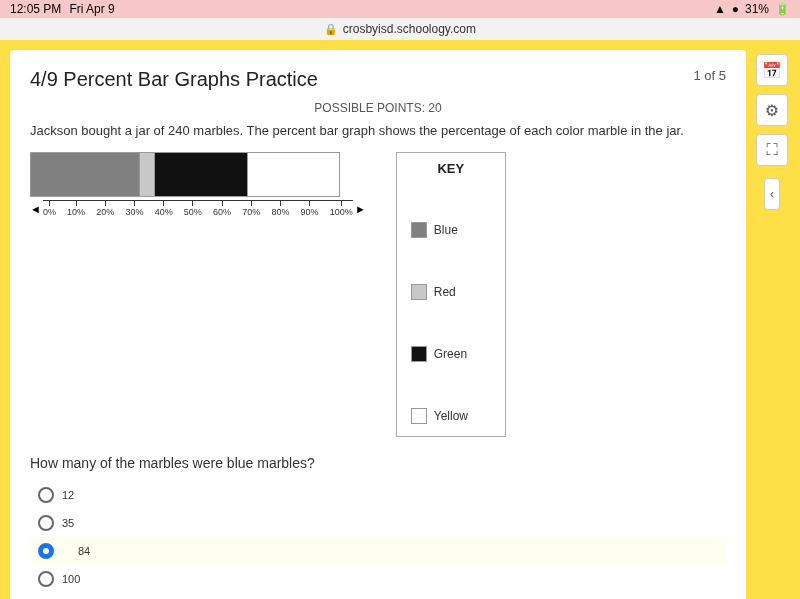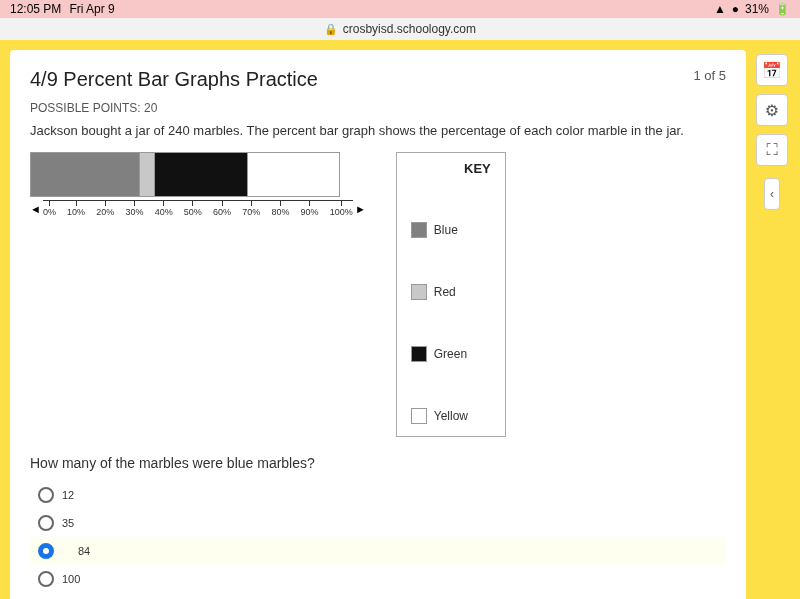--- a/index.html
+++ b/index.html
@@ -74,21 +74,21 @@
     }
 
     .page-count {
       font-size: 13px;
       color: #555;
     }
 
     .possible-points {
       font-size: 12px;
       color: #555;
-      text-align: left;
+      text-align: center;
       margin-bottom: 8px;
     }
 
     .question-text {
       font-size: 13px;
       color: #333;
       margin-bottom: 14px;
     }
 
     
@@ -124,21 +124,21 @@
     .tick { display: flex; flex-direction: column; align-items: center; font-size: 9px; color: #333; }
     .tick-line { width: 1px; height: 5px; background: #333; margin-bottom: 1px; }
 
     
     .key-box {
       border: 1px solid #aaa;
       padding: 8px 14px;
       min-width: 110px;
     }
     .key-title {
-      text-align: right;
+      text-align: center;
       font-size: 13px;
       font-weight: bold;
       margin-bottom: 6px;
       color: #222;
     }
     .key-item {
       display: flex;
       align-items: center;
       gap: 7px;
       font-size: 12px;

